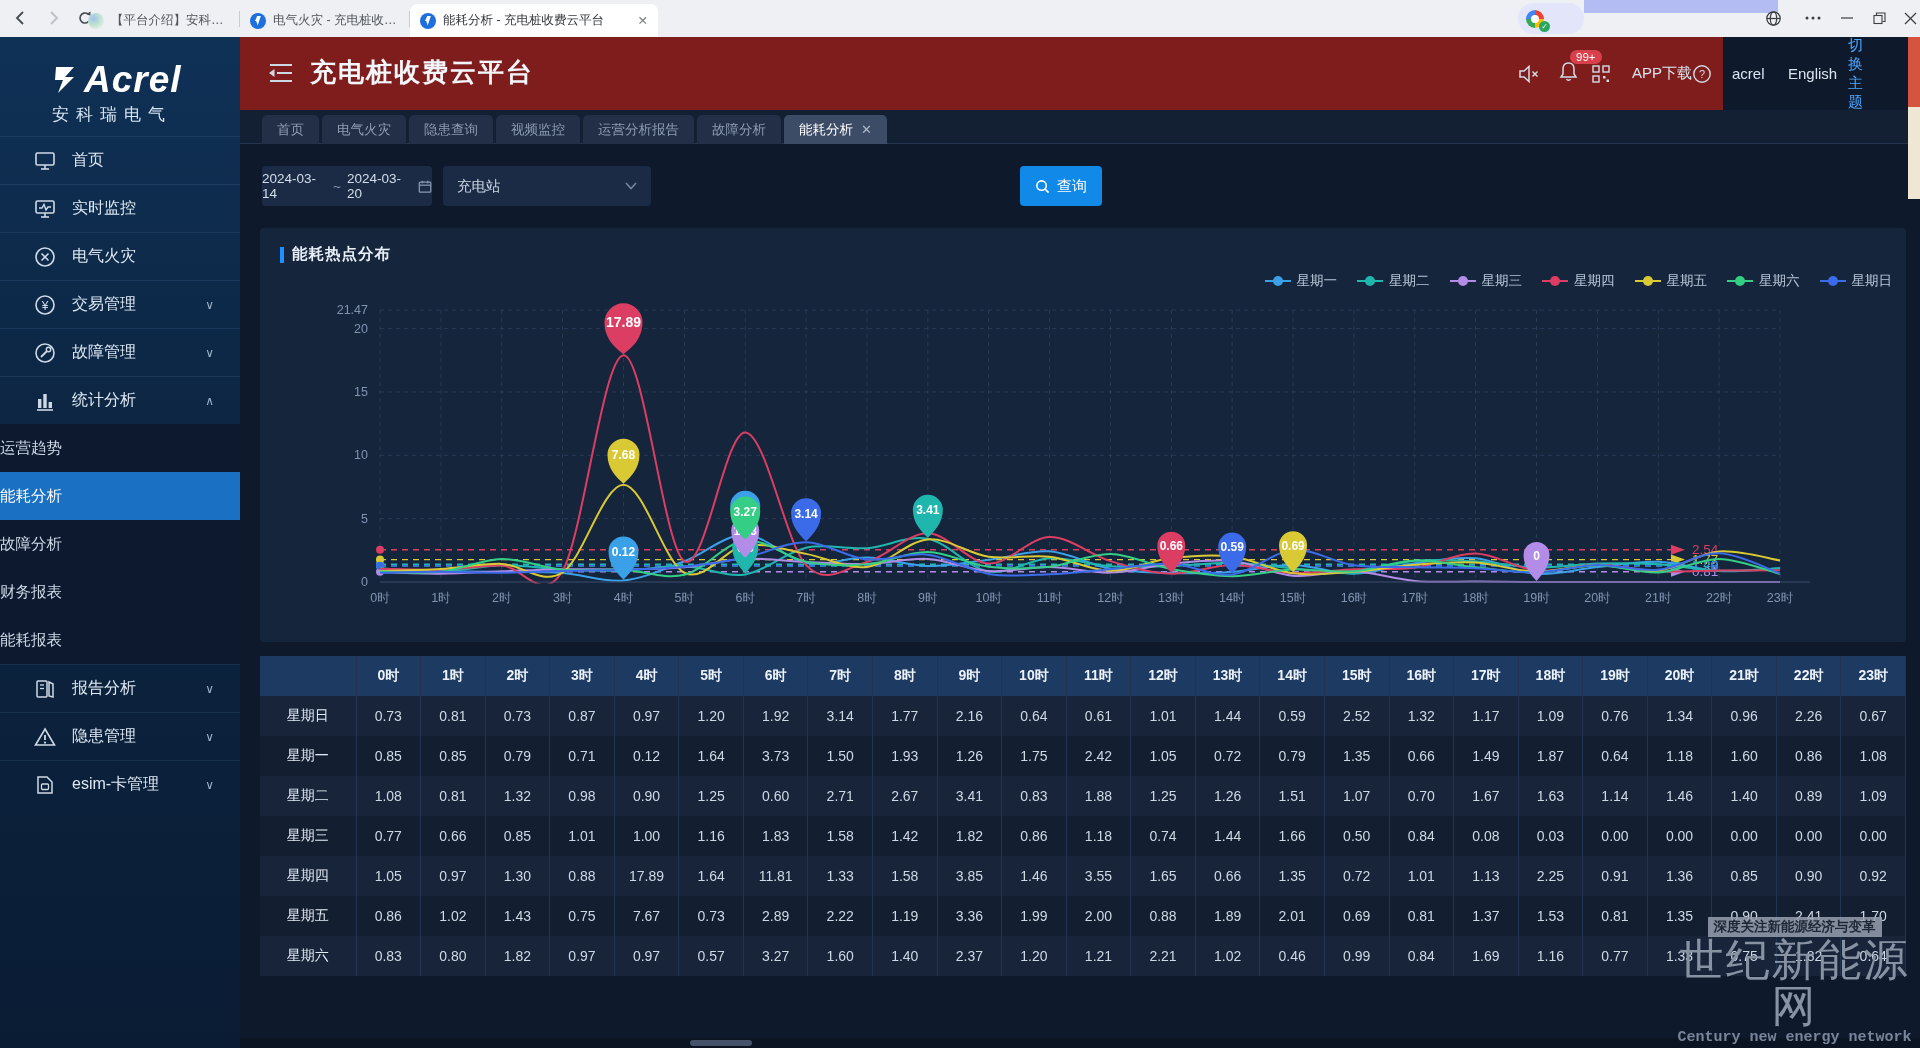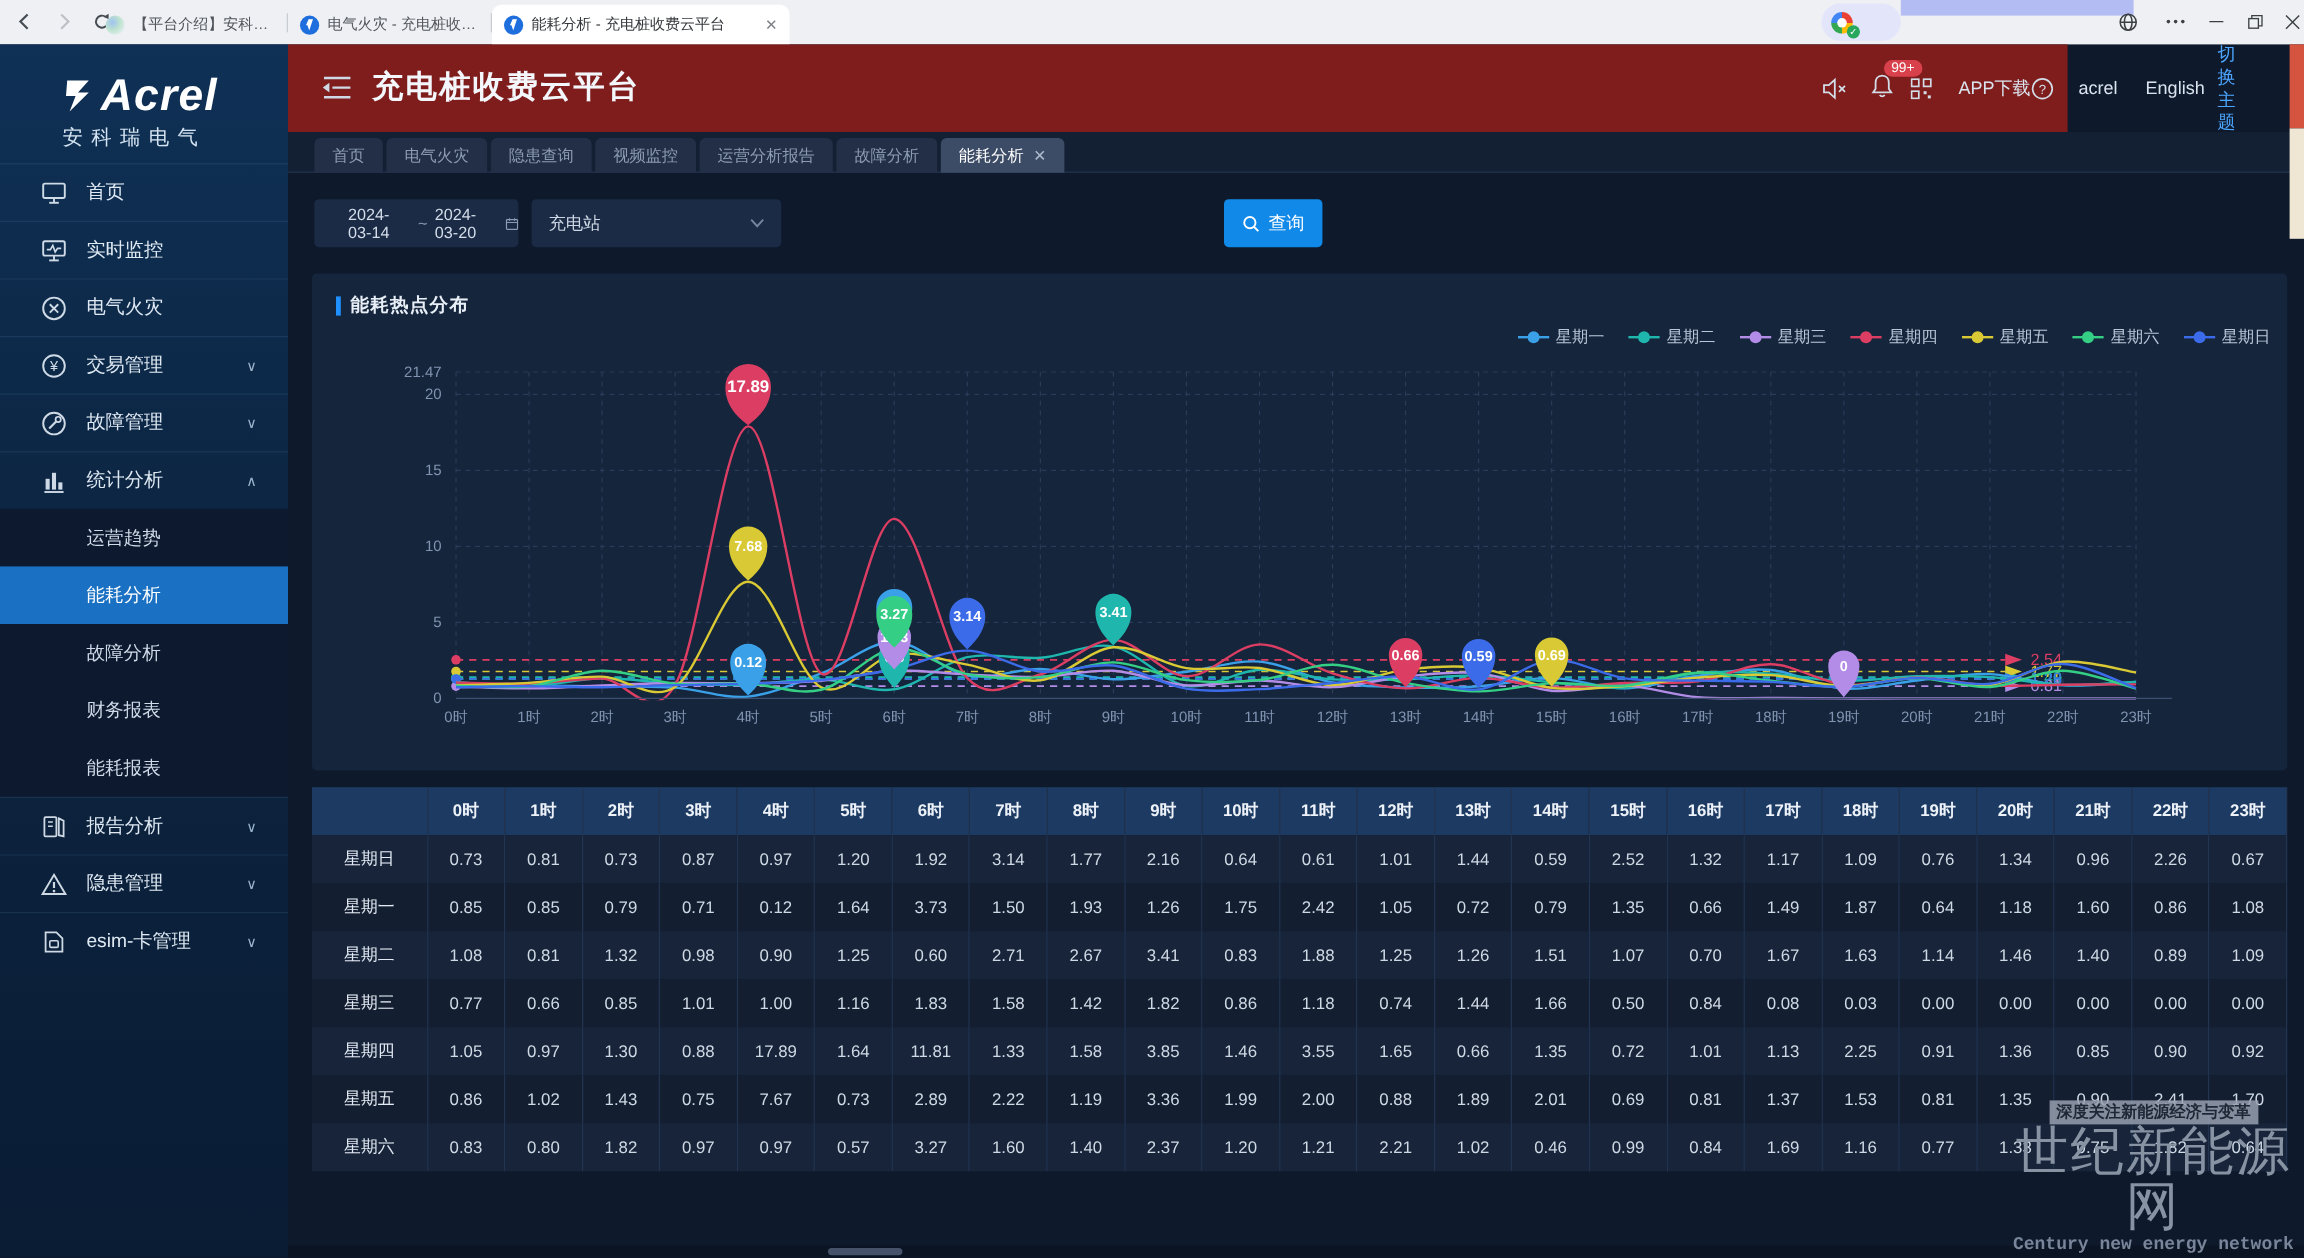--- a/index.html
+++ b/index.html
@@ -26,41 +26,41 @@
   
   #sidebar { position:absolute; left:0; top:37px; width:240px; height:1011px; background:linear-gradient(180deg,#0f3156 0%,#0c2542 40%,#0a1c34 100%); }
   #logo { padding:22px 0 10px 52px; }
   #logo-line1 { display:flex; align-items:center; gap:6px; }
   #logo-acrel { color:#fff; font-size:37px; font-weight:800; font-style:italic; letter-spacing:1px; }
   #logo-sub { color:#d5e4f2; font-size:17px; letter-spacing:7px; margin-top:2px; }
   .mitem { position:relative; height:48px; display:flex; align-items:center; padding-left:34px; gap:16px; color:#dfe9f3; font-size:16px; border-top:1px solid rgba(120,170,220,.12); cursor:pointer; }
   .mitem .micon { width:22px; height:22px; flex:0 0 22px; opacity:.92; }
   .mitem .chev { position:absolute; right:26px; color:#9db4cd; font-size:12px; }
   .submenu { background:#0c192e; }
-  .subitem { height:48px; display:flex; align-items:center; padding-left:72px; color:#cfdbe8; font-size:15.5px; cursor:pointer; }
+  .subitem { height:48px; display:flex; align-items:center; color:#cfdbe8; font-size:15.5px; cursor:pointer; }
   .subitem.active { background:#1a70c2; color:#fff; }
 
   
   #header { position:absolute; left:240px; top:37px; width:1483px; height:73px; background:#7f1d1d; }
   #fold-icon { position:absolute; left:28px; top:24px; width:26px; height:24px; cursor:pointer; }
   #page-title { position:absolute; left:70px; top:18px; font-size:26px; font-weight:700; color:#f3f7fb; letter-spacing:2px; }
   .hright { position:absolute; top:0; height:73px; display:flex; align-items:center; color:#dbe4ee; font-size:15px; }
   #badge-99 { position:absolute; left:12px; top:-11px; background:#d8414b; color:#fff; font-size:11.5px; padding:1px 6px; border-radius:9px; white-space:nowrap; }
 
   
   #main { position:absolute; left:240px; top:110px; width:1680px; height:938px; background:#0e1a2c; }
   #ptab-strip { position:absolute; left:0; top:0; width:1680px; height:34px; background:#131f33; border-bottom:1px solid #24344f; }
   .ptab { display:inline-flex; align-items:center; gap:8px; height:29px; margin-right:3px; padding:0 15px; background:#232f47; color:#8d9cb4; font-size:13.5px; border-radius:5px 5px 0 0; cursor:pointer; }
   .ptab.active { background:#3c4c66; color:#fff; }
   .ptab .x { color:#aeb9cc; font-size:13px; }
   #ptabs { position:absolute; left:22px; top:5px; white-space:nowrap; }
 
   
   .ctrl { position:absolute; top:56px; height:40px; background:#1b2b46; border-radius:4px; color:#d4dde9; font-size:14.5px; display:flex; align-items:center; }
-  #date-range { left:22px; width:170px; justify-content:center; gap:6px; font-size:13.5px;padding-left:28px; }
+  #date-range { left:22px; width:170px; justify-content:center; gap:6px; font-size:13.5px; }
   .select { justify-content:space-between; padding:0 14px; color:#cdd7e3; }
   #query-btn { position:absolute; left:780px; top:56px; width:82px; height:40px; background:#1189e8; border:none; border-radius:4px; color:#fff; font-size:15px; display:flex; align-items:center; justify-content:center; gap:7px; cursor:pointer; }
 
   
   #chart-card { position:absolute; left:20px; top:118px; width:1646px; height:414px; background:#15253c; border-radius:4px; }
   #chart-title-row { position:absolute; left:20px; top:16px; display:flex; align-items:center; gap:8px; }
   #chart-accent { width:4px; height:16px; background:#1e90ff; }
   #chart-title { color:#e8eff7; font-size:15.5px; font-weight:600; letter-spacing:1px; }
   #legend { position:absolute; right:14px; top:44px; display:flex; gap:20px; align-items:center; }
   .lgd { display:flex; align-items:center; gap:6px; color:#b9c6d8; font-size:13.5px; cursor:pointer; }

